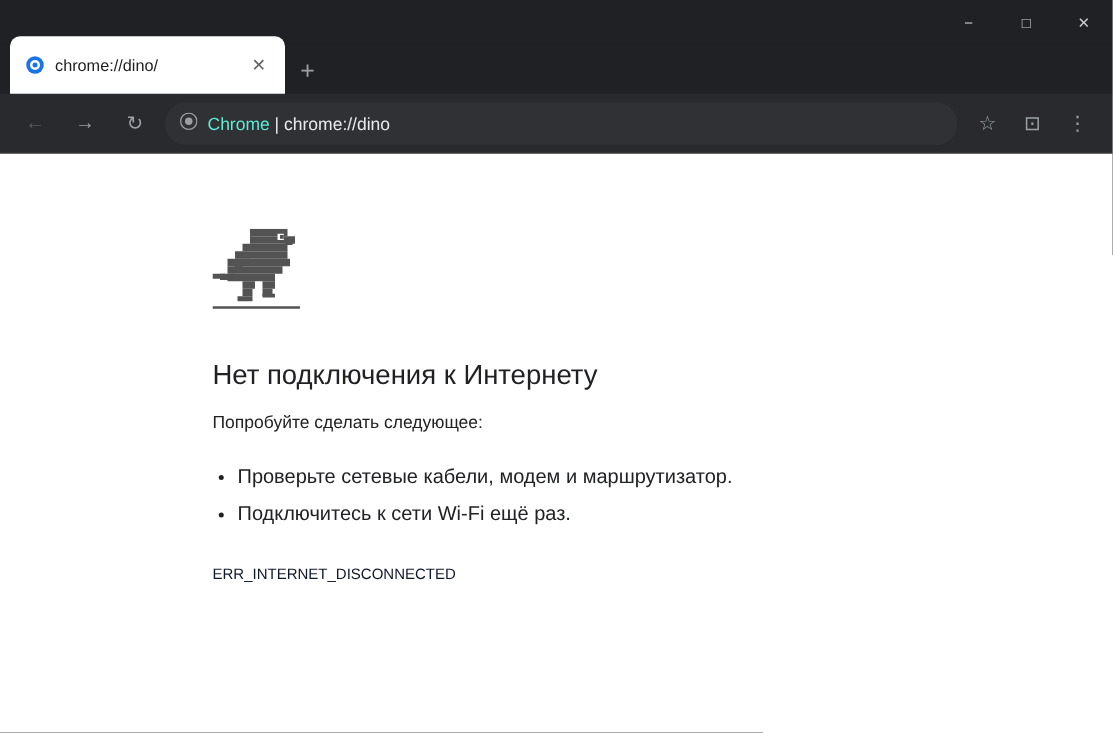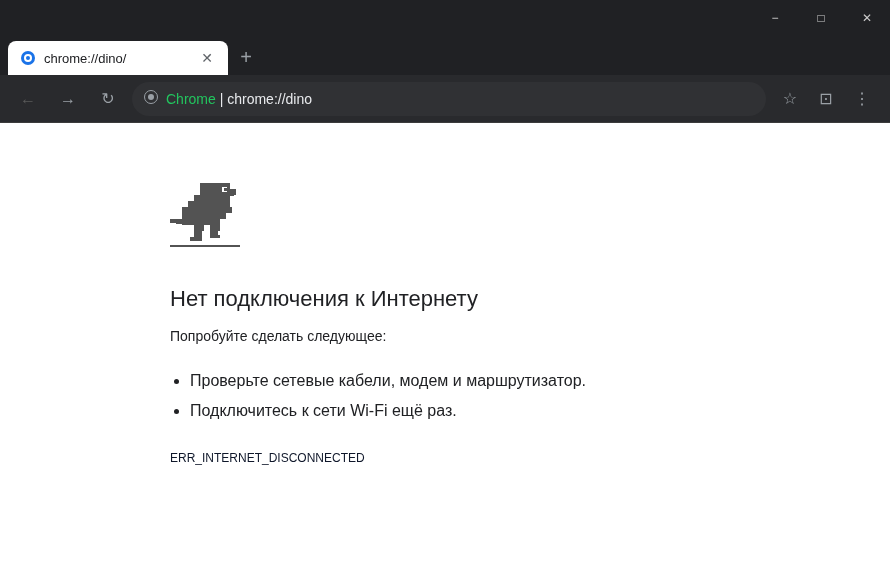--- a/index.html
+++ b/index.html
@@ -36,21 +36,21 @@
     .tabbar {
       background: #202124;
       height: 40px;
       display: flex;
       align-items: flex-end;
       padding: 0 8px;
     }
     .tab {
       background: #ffffff;
       border-radius: 8px 8px 0 0;
-      height: 34px;
+      height: 46px;
       min-width: 220px;
       max-width: 240px;
       display: flex;
       align-items: center;
       padding: 0 12px;
       gap: 8px;
       position: relative;
     }
     .tab-favicon {
       width: 16px;
@@ -127,21 +127,21 @@
     .address-secure-icon {
       color: #9aa0a6;
       font-size: 14px;
     }
     .address-text {
       font-size: 14px;
       color: #e8eaed;
       flex: 1;
     }
     .address-text .site-name {
-      color: #22c55e;
+      color: #5eead4;
     }
     .toolbar-actions {
       display: flex;
       align-items: center;
       gap: 4px;
     }
 
     
     .page-content {
       background: #ffffff;

